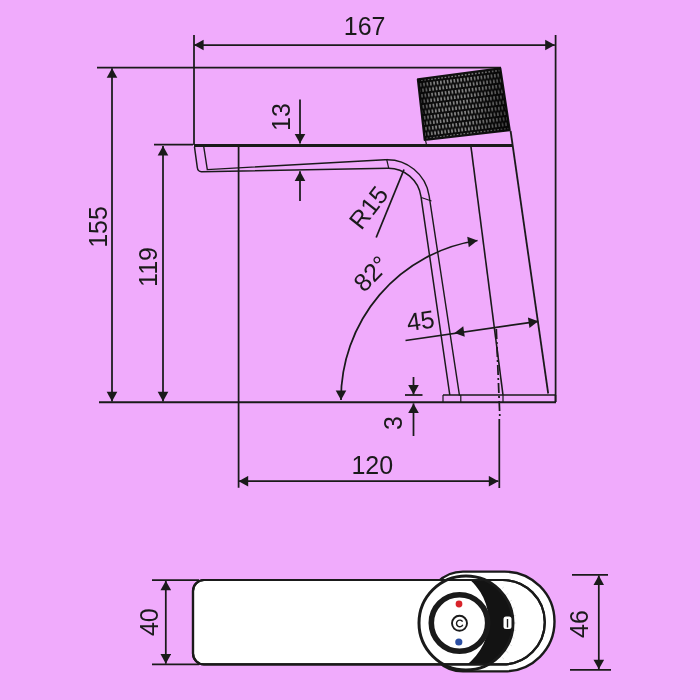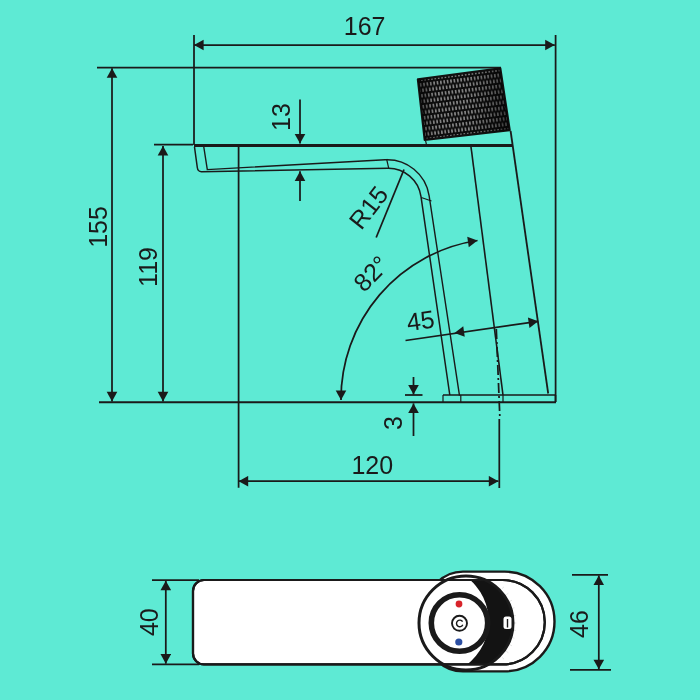--- a/index.html
+++ b/index.html
@@ -1,16 +1,16 @@
 <!DOCTYPE html>
 <html><head>
 <meta charset="utf-8">
 <style>
   html,body{margin:0;padding:0;background:#ffffff;}
-  #page{width:700px;height:700px;position:relative;background:#5eead4;}
+  #page{width:700px;height:700px;position:relative;background:#f0abfc;}
   svg{position:absolute;top:0;left:0;}
   text{font-family:"Liberation Sans",sans-serif;fill:#1a1a1a;}
 </style>
 </head>
 <body>
 <div id="page">
 <svg width="700" height="700" viewBox="0 0 700 700">
 <defs>
   <marker id="ah" viewBox="-10.5 -5.6 11 11.2" refX="0" refY="0" markerWidth="11" markerHeight="11.2" markerUnits="userSpaceOnUse" orient="auto-start-reverse">
     <path d="M0,0 L-9.6,-5.3 L-9.6,5.3 Z" fill="#1a1a1a"></path>

